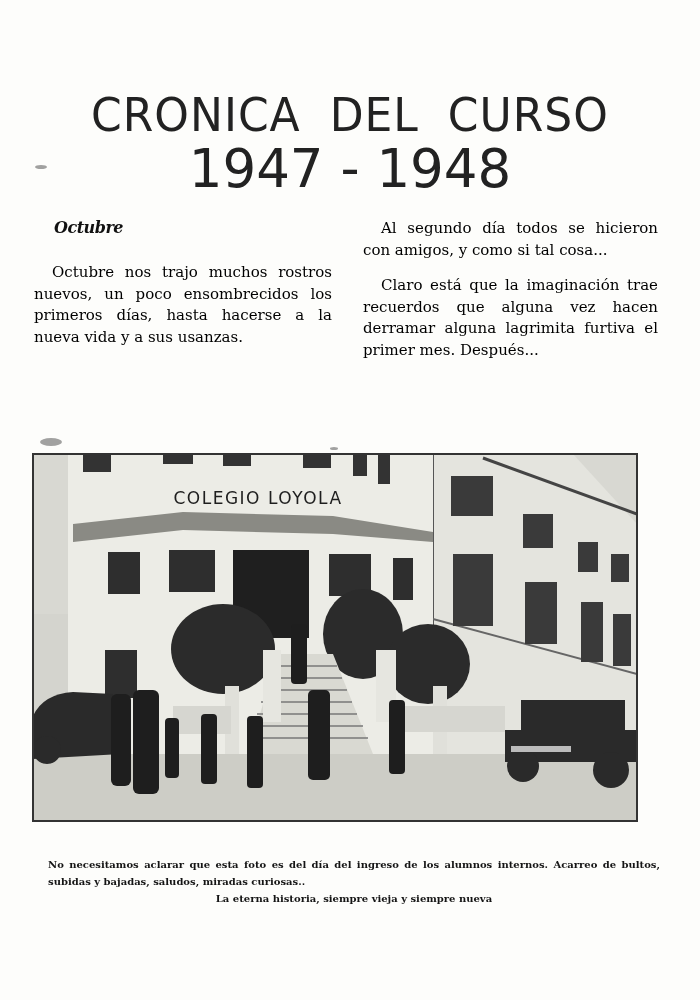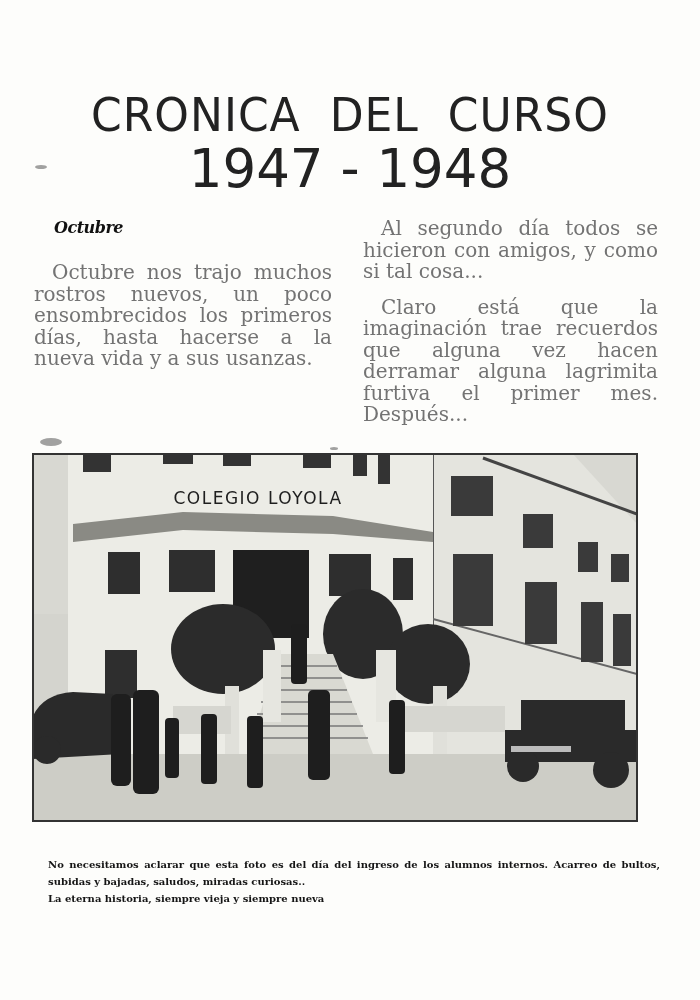--- a/index.html
+++ b/index.html
@@ -12,36 +12,36 @@
     font-family:"DejaVu Sans", sans-serif; font-weight:normal; color:#222;
     letter-spacing:2px;
   }
   .title-main { top:60px; font-size:44px; word-spacing:14px; letter-spacing:1px; transform:scaleY(1.05); }
   .title-year { top:138px; font-size:53px; letter-spacing:0px; }
   .section-heading {
     position:absolute; left:54px; top:218px;
     font-family:"DejaVu Serif", serif; font-style:italic; font-weight:bold;
     font-size:16px; color:#111; letter-spacing:-0.5px;
   }
-  .col { position:absolute; font-size:20px; line-height:21.5px; color:#737373; text-align:justify; }
+  .col { position:absolute; font-size:15px; line-height:21.5px; color:#000000; text-align:justify; }
   .col p { margin:0; text-indent:18px; }
   .col-left { left:34px; top:262px; width:298px; }
   .col-right { left:363px; top:218px; width:295px; }
   .col-right p + p { margin-top:14px; }
   .photo {
     position:absolute; left:32px; top:453px; width:604px; height:367px;
     background:#f0abfc; border:1px solid #333; overflow:hidden;
   }
   .photo svg { display:block; }
   .caption {
     position:absolute; left:48px; top:856px; width:612px;
     font-family:"DejaVu Serif", serif; font-weight:bold; font-size:10px;
     line-height:17px; color:#151515; text-align:justify;
   }
-  .caption .last { display:block; }
+  .caption .last { display:block; text-align:center; }
   .speck { position:absolute; background:#555; border-radius:50%; opacity:.55; }
 </style>
 </head>
 <body>
 
 <h1 class="title title-main">CRONICA DEL CURSO</h1>
 <div class="title title-year">1947 - 1948</div>
 
 <div class="section-heading">Octubre</div>
 

